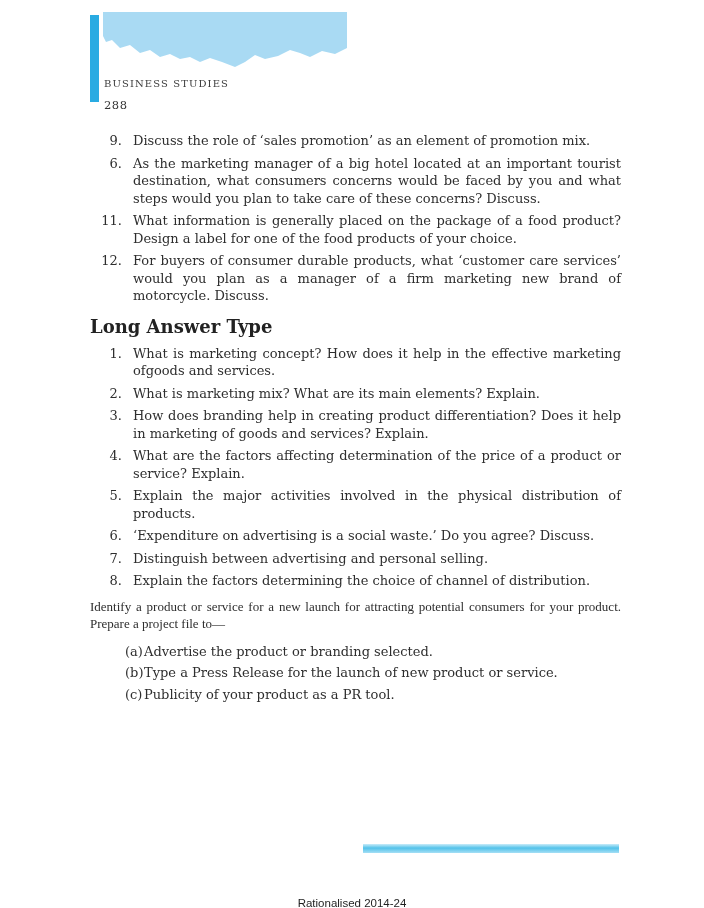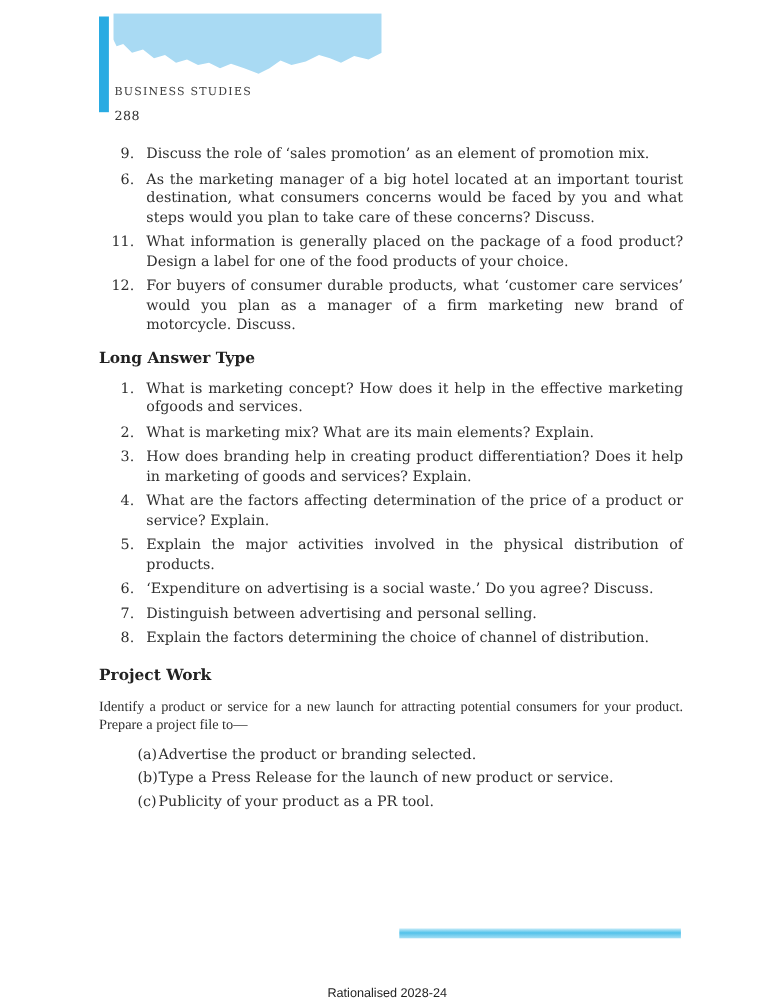--- a/index.html
+++ b/index.html
@@ -49,21 +49,21 @@
     line-height: 17.5px;
   }
   .q { display: flex; margin: 0 0 5px 0; }
   .q .num {
     flex: 0 0 32px;
     text-align: right;
     margin-right: 11px;
   }
   .q .txt { flex: 1; text-align: justify; }
   .section-heading {
-    font-size: 14px;
+    font-size: 18px;
     font-weight: bold;
     line-height: 17px;
     color: #222222;
     margin: 13px 0 10px 0;
   }
   .intro {
     text-align: justify;
     margin: 8px 0 10px 0;
     font-family: Liberation Serif, serif;
   }
@@ -153,35 +153,34 @@
     </div>
     <div class="q">
       <span class="num">7.</span>
       <span class="txt">Distinguish between advertising and personal selling.</span>
     </div>
     <div class="q">
       <span class="num">8.</span>
       <span class="txt">Explain the factors determining the choice of channel of distribution.</span>
     </div>
 
-    <div class="section-heading" style="margin-top:16px;">Project Work</div>
 
     <div class="intro">Identify a product or service for a new launch for attracting potential consumers for your product. Prepare a project file to—</div>
 
     <div class="task">
       <span class="label">(a)</span>
       <span class="txt">Advertise the product or branding selected.</span>
     </div>
     <div class="task">
       <span class="label">(b)</span>
       <span class="txt">Type a Press Release for the launch of new product or service.</span>
     </div>
     <div class="task">
       <span class="label">(c)</span>
       <span class="txt">Publicity of your product as a PR tool.</span>
     </div>
 
   </div>
 
   <div class="footer-bar"></div>
-  <div class="footer-note">Rationalised 2028-24</div>
+  <div class="footer-note">Rationalised 2014-24</div>
 
 </div>
 
 </body></html>

